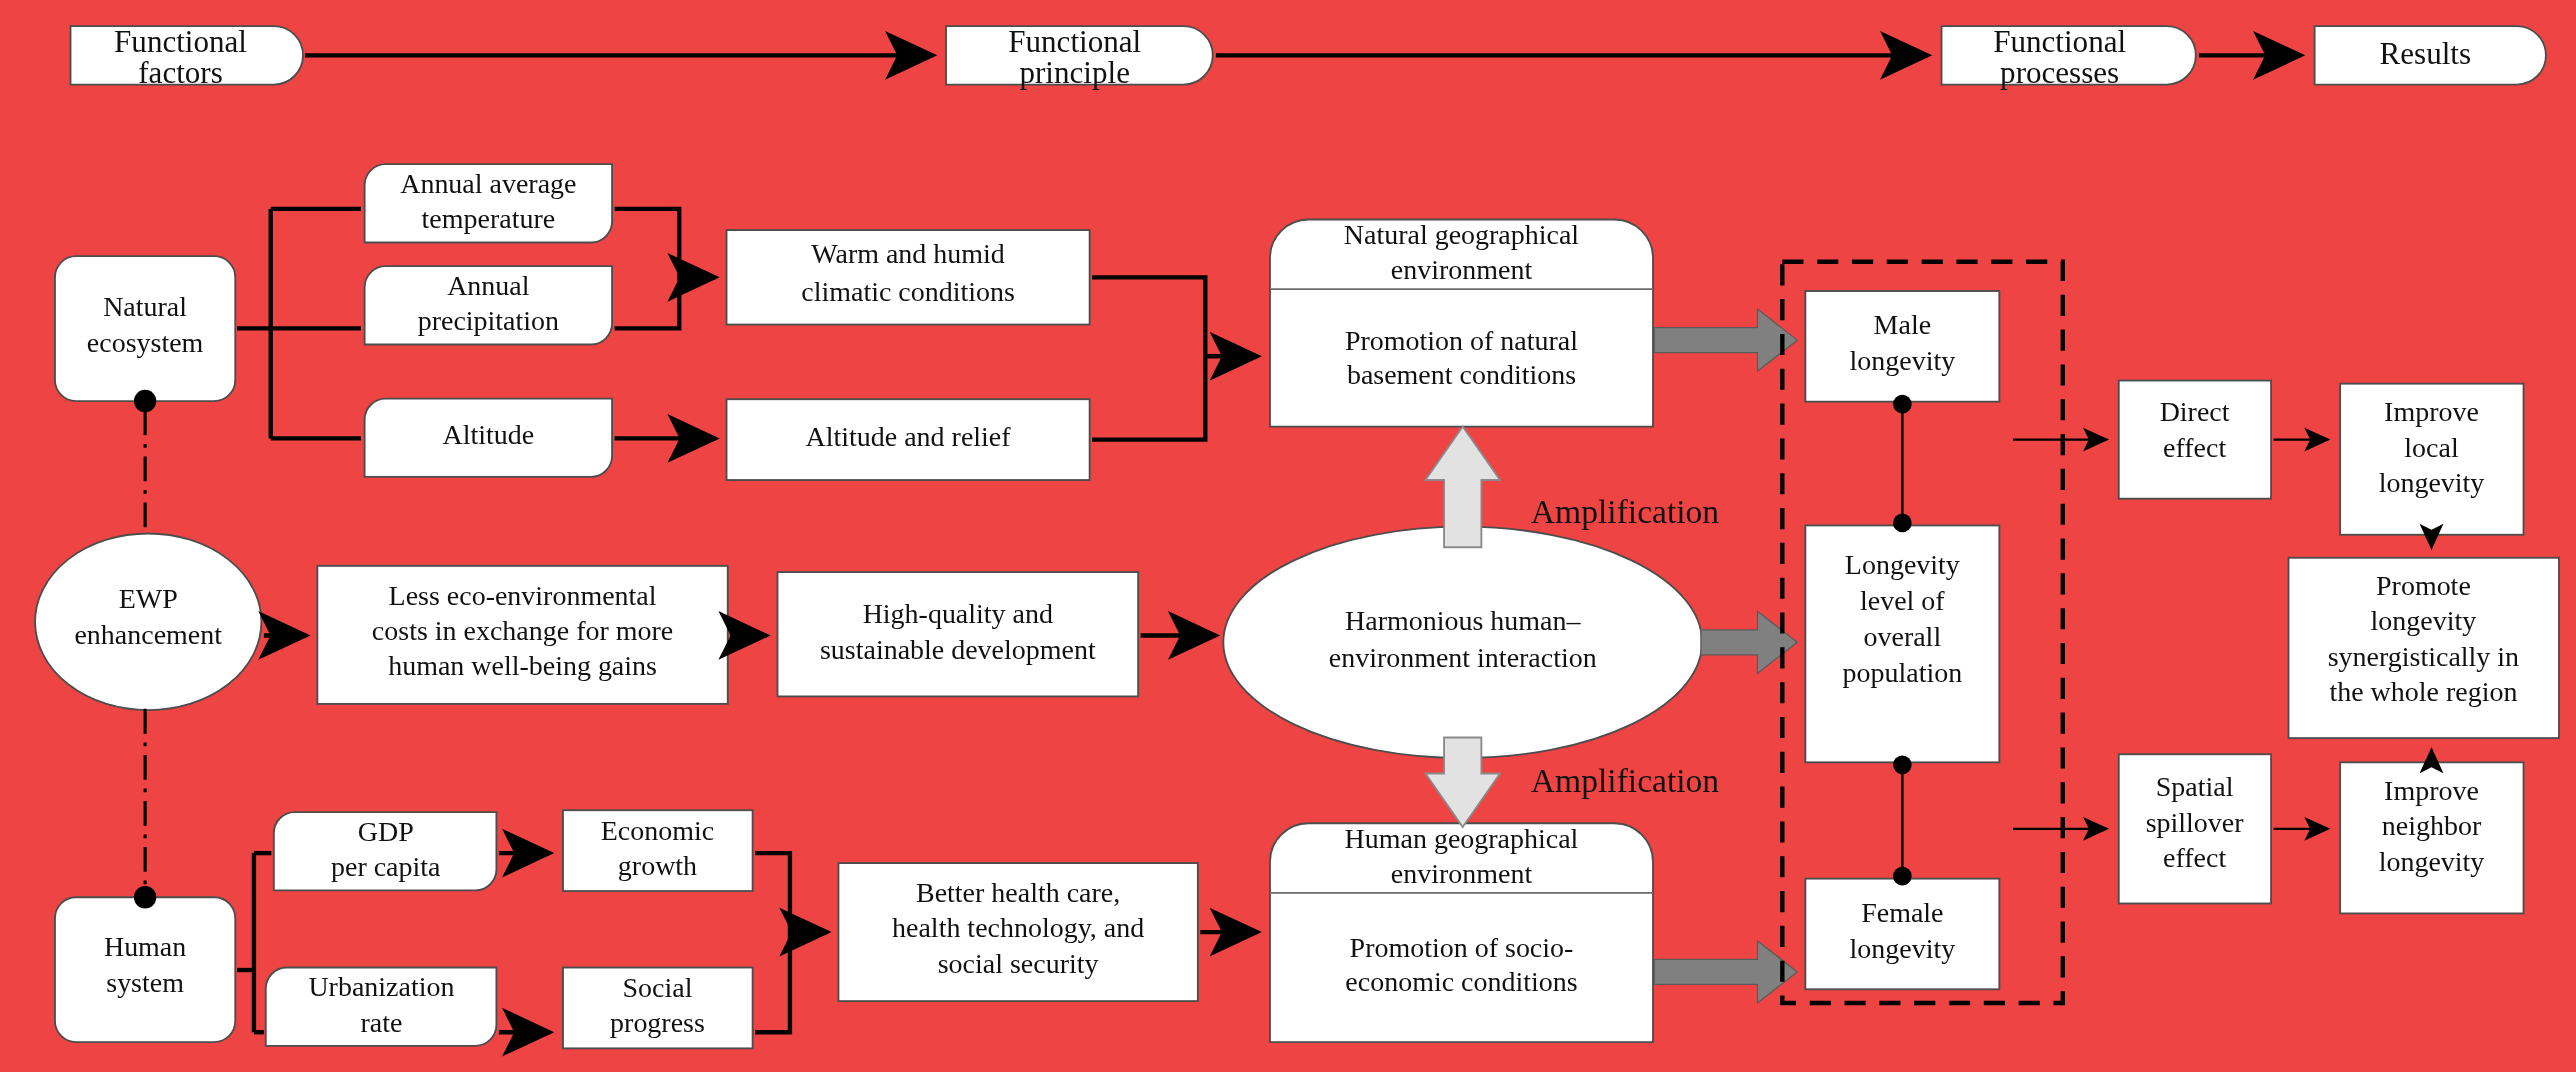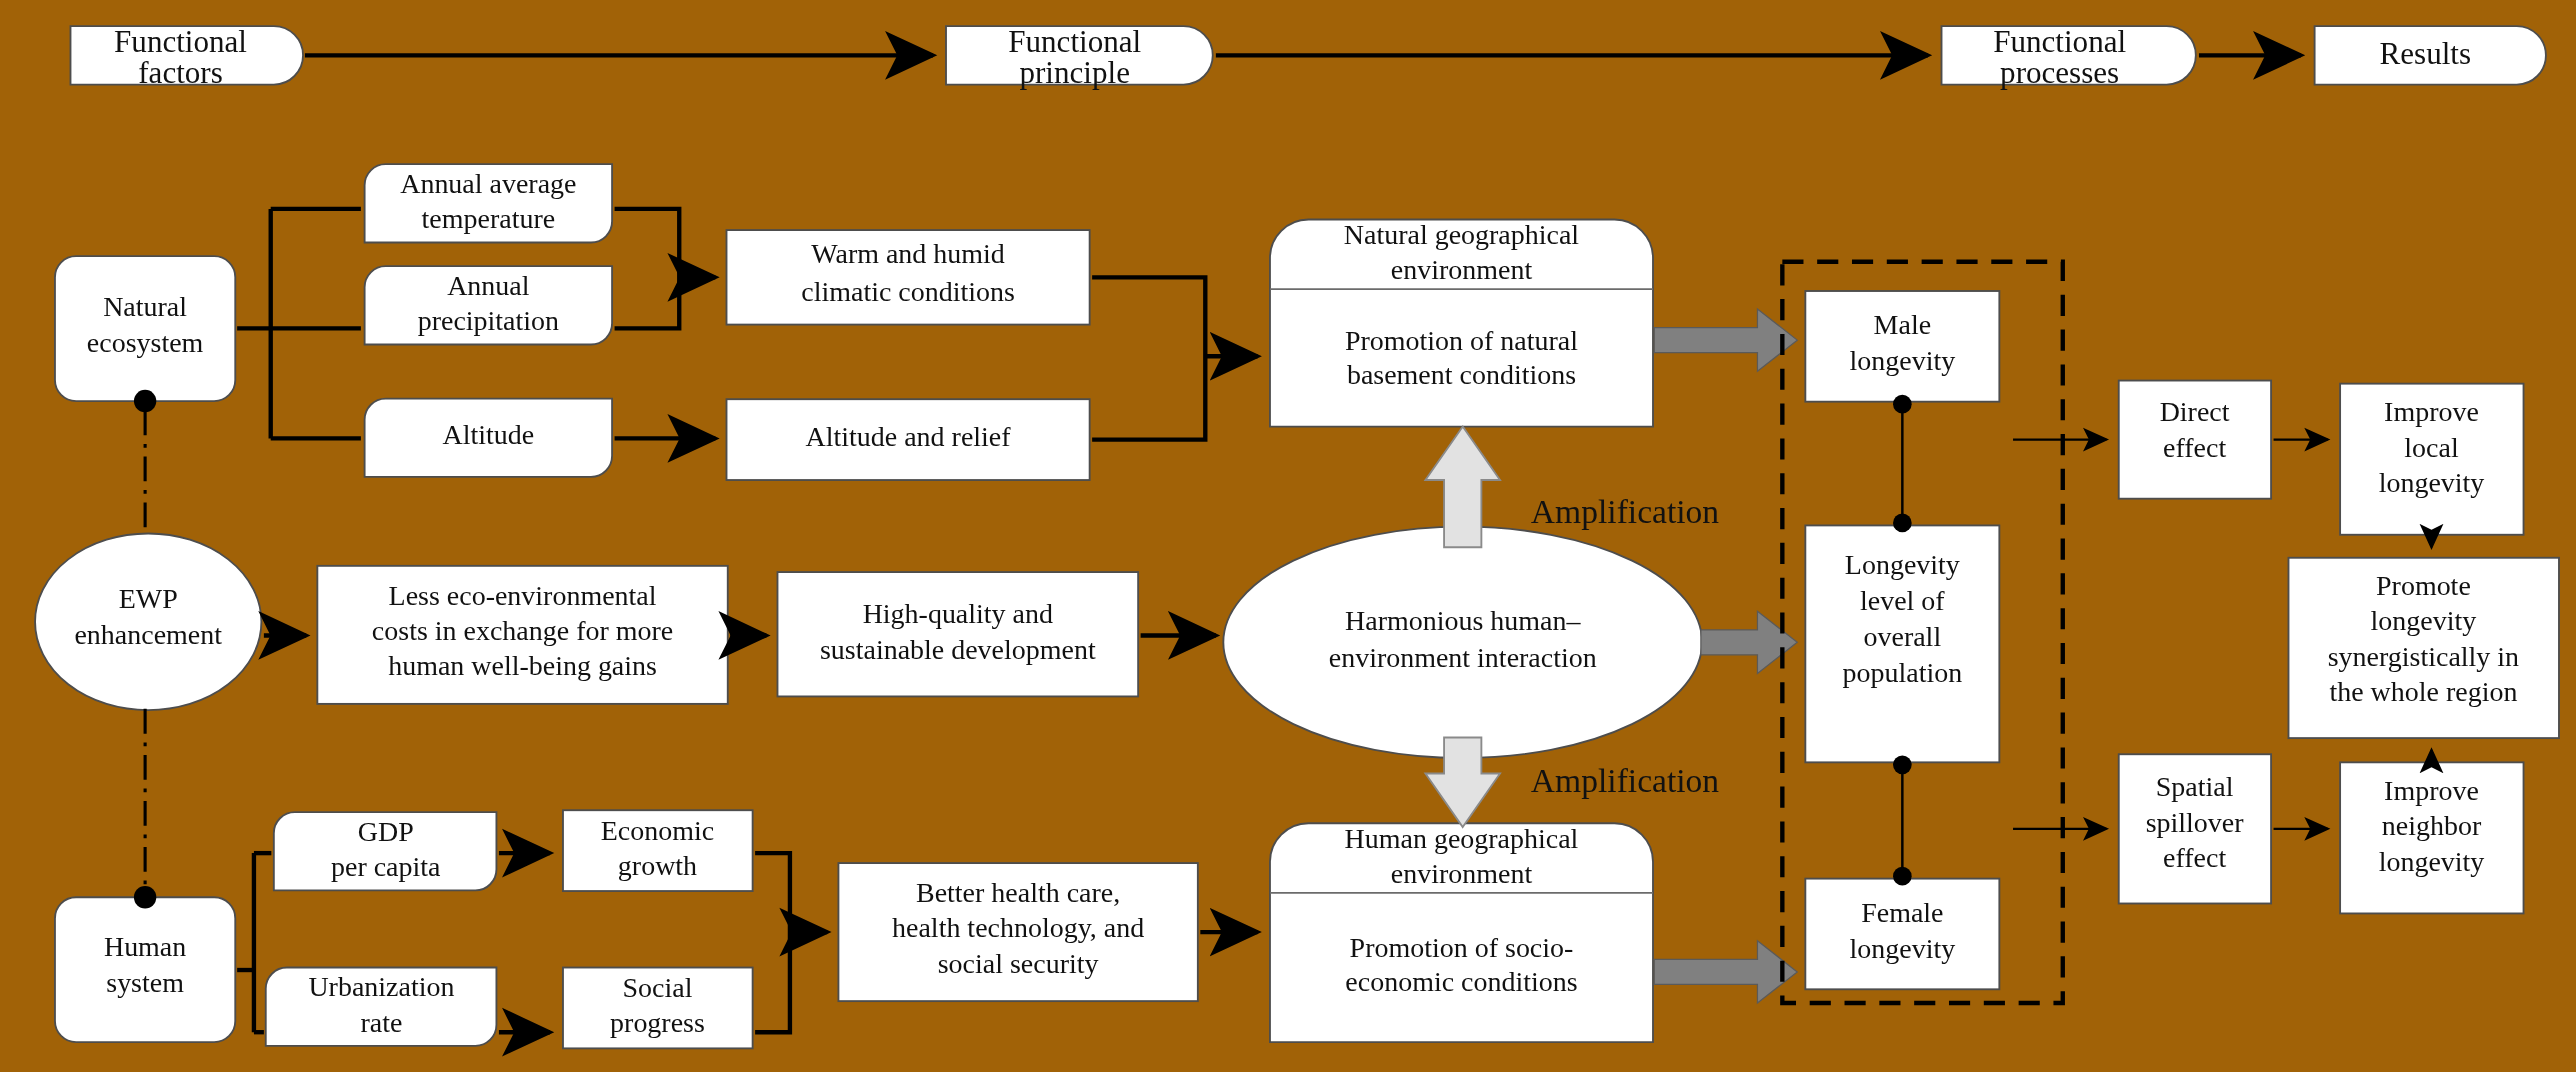--- a/index.html
+++ b/index.html
@@ -1,17 +1,17 @@
 <!DOCTYPE html>
 <html style="font-size:10px"><head>
 <meta charset="utf-8">
 <style>
   html,body{margin:0;padding:0;background:#ffffff;}
   body{font-family:"Liberation Serif", serif;}
-  #stage{position:relative;width:2576px;height:1072px;background:#a16207;overflow:hidden;}
+  #stage{position:relative;width:2576px;height:1072px;background:#ef4444;overflow:hidden;}
   svg#diagram{position:absolute;left:0;top:0;width:2576px;height:1072px;}
   .bx{fill:#ffffff;stroke:#4d4d4d;stroke-width:3;}
   .lbl{font-family:"Liberation Serif", serif;fill:#111;text-anchor:middle;dominant-baseline:middle;}
   .ln{stroke:#000;stroke-width:7;fill:none;}
   .ln-thin{stroke:#000;stroke-width:4;fill:none;}
   .dashbox{fill:none;stroke:#000;stroke-width:7;stroke-dasharray:34 22;}
   .grayarrow{fill:#808080;stroke:#5a5a5a;stroke-width:2;}
   .amparrow{fill:#e2e2e2;stroke:#8a8a8a;stroke-width:3;}
   .dot{fill:#000;}
   .dashdot{stroke:#000;stroke-width:5;fill:none;stroke-dasharray:40 14 6 14;}

